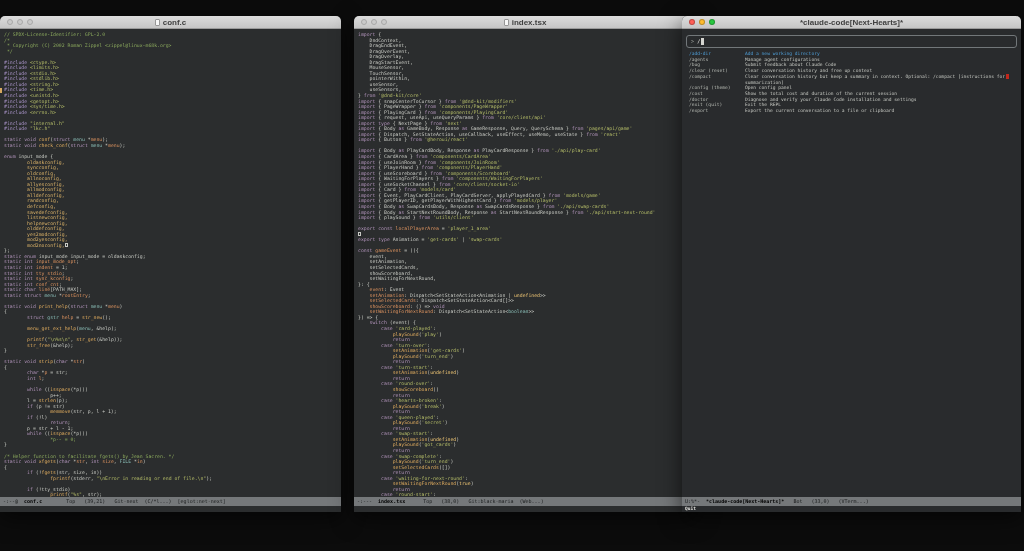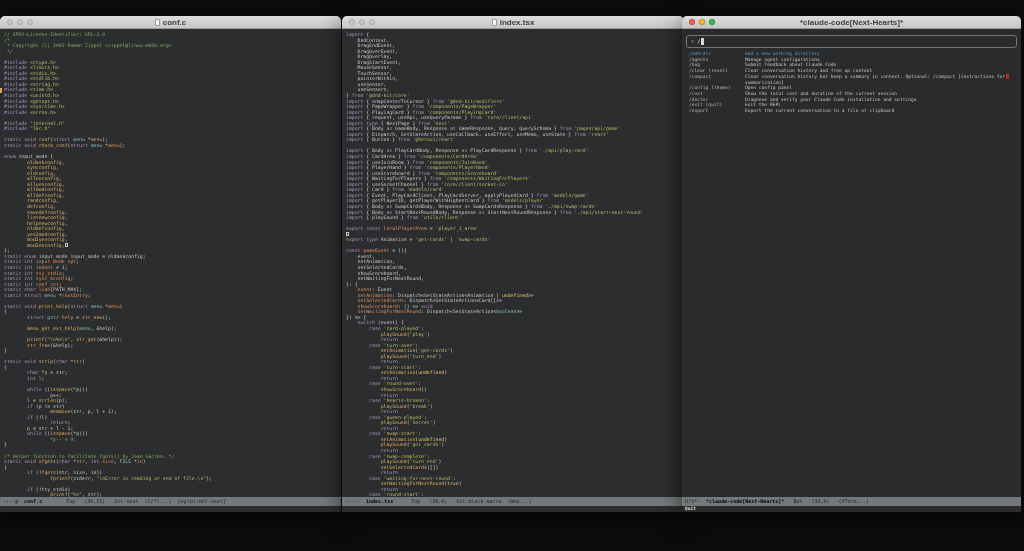--- a/index.html
+++ b/index.html
@@ -165,21 +165,21 @@
       <div class="ln">&nbsp;</div>
       <div class="ln">        env = <span class="tf">getenv</span>(<span class="ts">"KCONFIG_SEED"</span>);</div>
       <div class="ln">        <span class="tk">if</span> (env &amp;&amp; *env) {</div>
       <div class="cursor-hollow" style="height: 4.55px; top: 212.9px; left: 64.6506px;"></div>
       <div class="fringe-marker" style="height: 5.55px; top: 57.5px;"></div>
     </div>
   <div class="modeline"><span>-:--@  </span><span class="mlb">conf.c</span><span>        Top   (39,21)   Git-next  (C/*l...)  [eglot:net-next]</span></div>
   <div class="echo"><span></span></div>
 </div>
 
-<div class="window" style="left:342px;width:342px">
+<div class="window" style="left:354px;width:342px">
   <div class="titlebar">
     <div class="lights inactive">
       <span class="light"></span>
       <span class="light"></span>
       <span class="light"></span>
     </div>
     <div class="title">
       <span class="docicon"></span>
       <span>index.tsx</span>
     </div>

